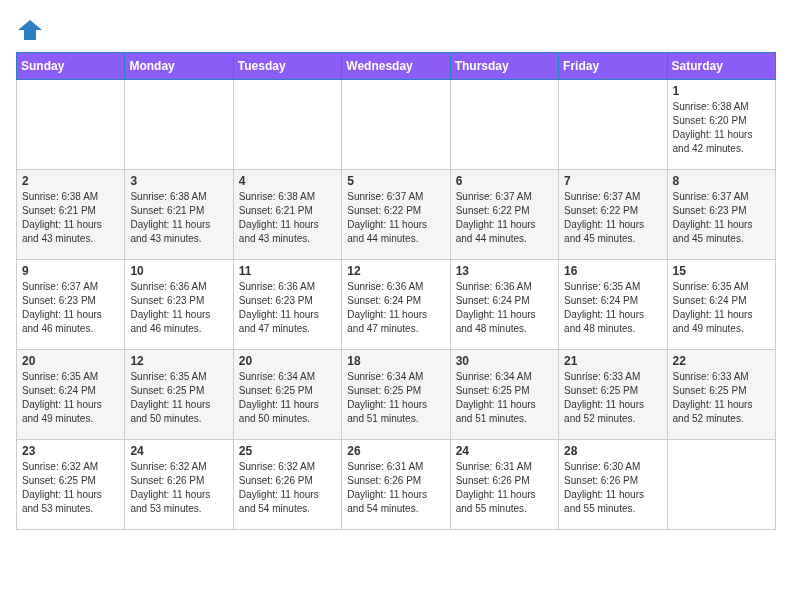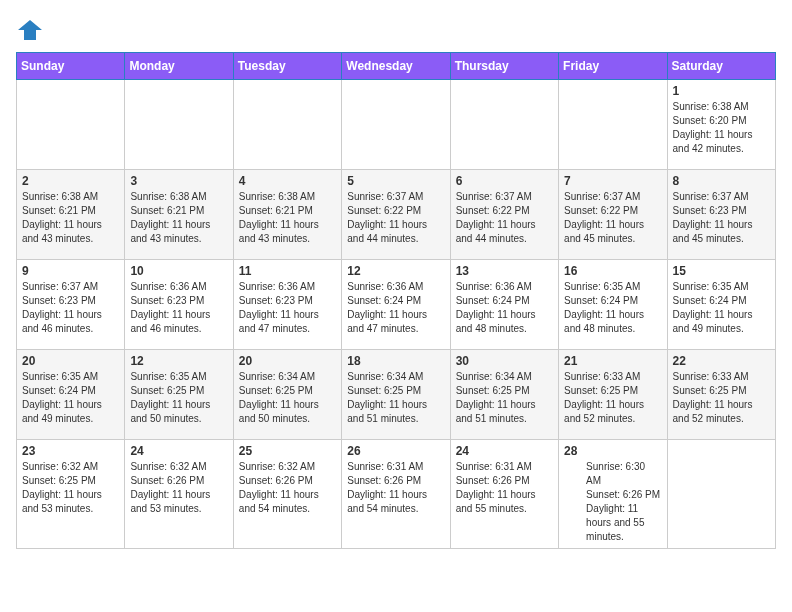--- a/index.html
+++ b/index.html
@@ -288,20 +288,20 @@
 Daylight: 11 hours and 54 minutes.</div>
         </td>
         <td>
           <span class="day-num">24</span>
           <div class="day-info" style="white-space: pre-line;">Sunrise: 6:31 AM
 Sunset: 6:26 PM
 Daylight: 11 hours and 55 minutes.</div>
         </td>
         <td>
           <span class="day-num">28</span>
-          <div class="day-info" style="white-space: pre-line; margin-left: 22px;">Sunrise: 6:30 AM
+          <div class="day-info" style="white-space: pre-line;">Sunrise: 6:30 AM
 Sunset: 6:26 PM
 Daylight: 11 hours and 55 minutes.</div>
         </td>
         <td class="empty"></td>
       </tr>
     </tbody>
 </table>
 
 </body></html>

